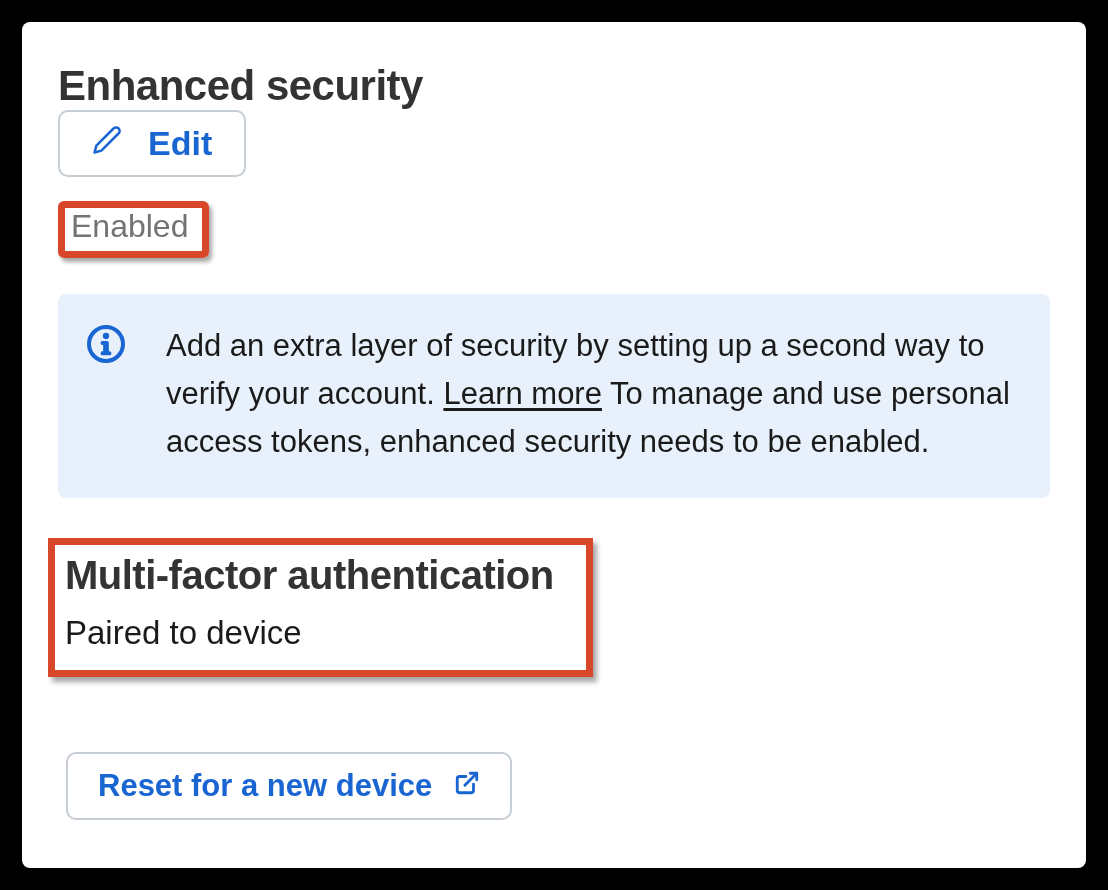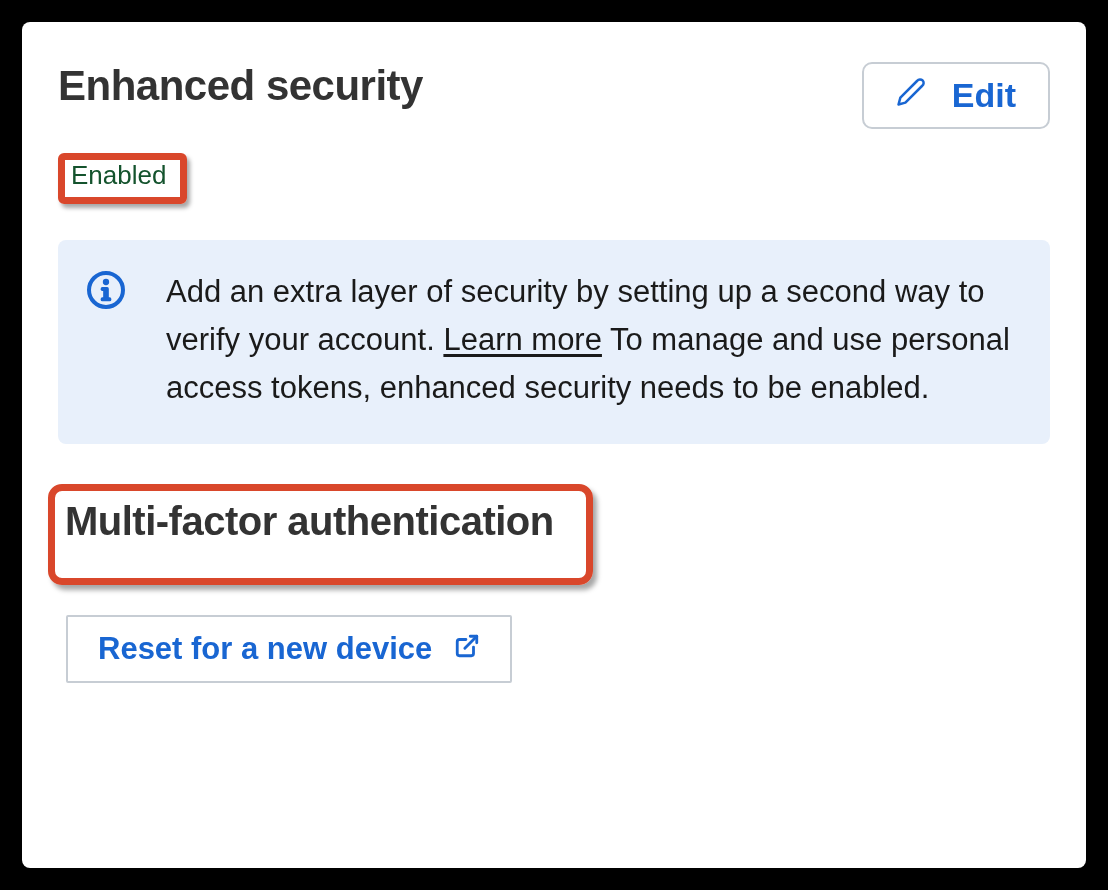--- a/index.html
+++ b/index.html
@@ -20,20 +20,21 @@
       width: 100%;
       height: 100%;
       padding: 40px 36px 24px 36px;
       position: relative;
     }
     .header-row {
       display: flex;
       justify-content: space-between;
       align-items: flex-start;
       margin-bottom: 24px;
+      flex-direction: column;
     }
     .section-title {
       font-size: 42px;
       font-weight: 600;
       color: #333;
       letter-spacing: -0.5px;
     }
     .edit-btn {
       display: inline-flex;
       align-items: center;
@@ -46,22 +47,22 @@
       padding: 12px 32px;
       border-radius: 10px;
       cursor: pointer;
     }
     .edit-btn svg {
       width: 30px;
       height: 30px;
       stroke: #1966d2;
     }
     .status-text {
-      font-size: 26px;
-      color: #14532d;
+      font-size: 32px;
+      color: #737373;
       display: inline-block;
       padding: 0 4px 2px 8px;
       margin-left: -8px;
     }
     .highlight-box-1 {
       border: 7px solid #d9472b;
       border-radius: 6px;
       display: inline-block;
       padding: 0 10px 4px 6px;
       margin-bottom: 36px;
@@ -89,21 +90,21 @@
       color: #1a1a1a;
     }
     .info-link {
       text-decoration: underline;
       text-underline-offset: 4px;
       color: #1a1a1a;
       cursor: pointer;
     }
     .highlight-box-2 {
       border: 7px solid #d9472b;
-      border-radius: 14px;
+      border-radius: 0;
       display: inline-block;
       padding: 8px 32px 18px 10px;
       margin-left: -10px;
       margin-bottom: 30px;
       box-shadow: 4px 5px 5px rgba(0,0,0,0.35);
     }
     .subsection-title {
       font-size: 40px;
       font-weight: 600;
       color: #333;
@@ -117,23 +118,24 @@
     .reset-btn {
       display: inline-flex;
       align-items: center;
       gap: 22px;
       border: 2px solid #c7cdd4;
       background: #fff;
       color: #1966d2;
       font-size: 31px;
       font-weight: 600;
       padding: 14px 30px;
-      border-radius: 2px;
+      border-radius: 10px;
       cursor: pointer;
       margin-left: 8px;
+      margin-top: 45px;
     }
     .reset-btn svg {
       width: 26px;
       height: 26px;
     }
   </style>
 </head>
 <body>
 
 <div class="panel">
@@ -164,20 +166,21 @@
         <rect x="8.8" y="16.4" width="6.4" height="2.4" rx="1" fill="#1966d2"></rect>
       </svg>
     </span>
     <div class="info-text">
       <span>Add an extra layer of security by setting up a second way to verify your account. </span><a class="info-link">Learn more</a><span> To manage and use personal access tokens, enhanced security needs to be enabled.</span>
     </div>
   </div>
 
   <div class="highlight-box-2">
     <h3 class="subsection-title">Multi-factor authentication</h3>
+    <div class="subsection-status">Paired to device</div>
   </div>
 
   <div>
     <button class="reset-btn">
       <span>Reset for a new device</span>
       <span>
         <svg viewBox="0 0 24 24" fill="none" stroke="#1966d2" stroke-width="2.6" stroke-linecap="round" stroke-linejoin="round">
           <path d="M18 13v6a2 2 0 0 1-2 2H5a2 2 0 0 1-2-2V8a2 2 0 0 1 2-2h6"></path>
           <polyline points="15 3 21 3 21 9"></polyline>
           <line x1="10" y1="14" x2="21" y2="3"></line>

